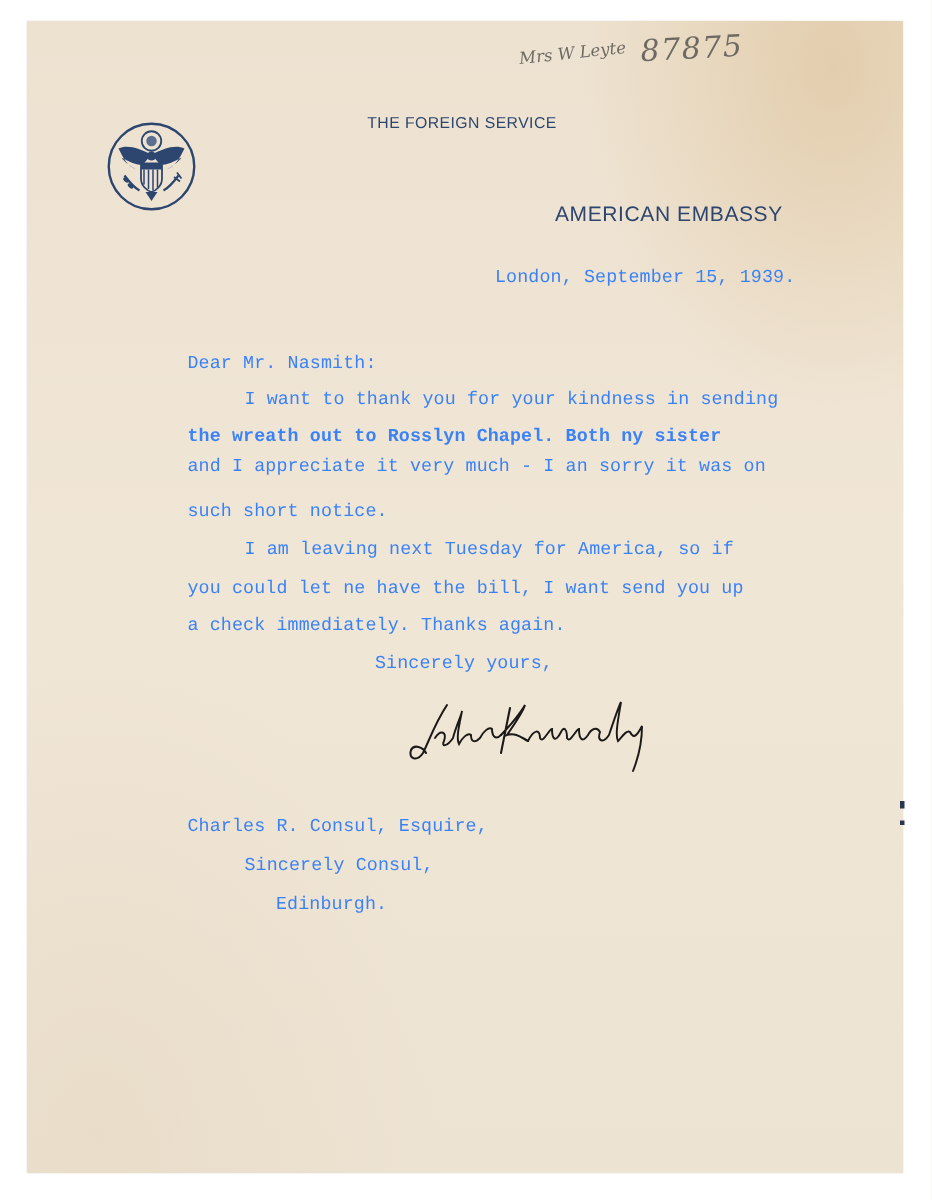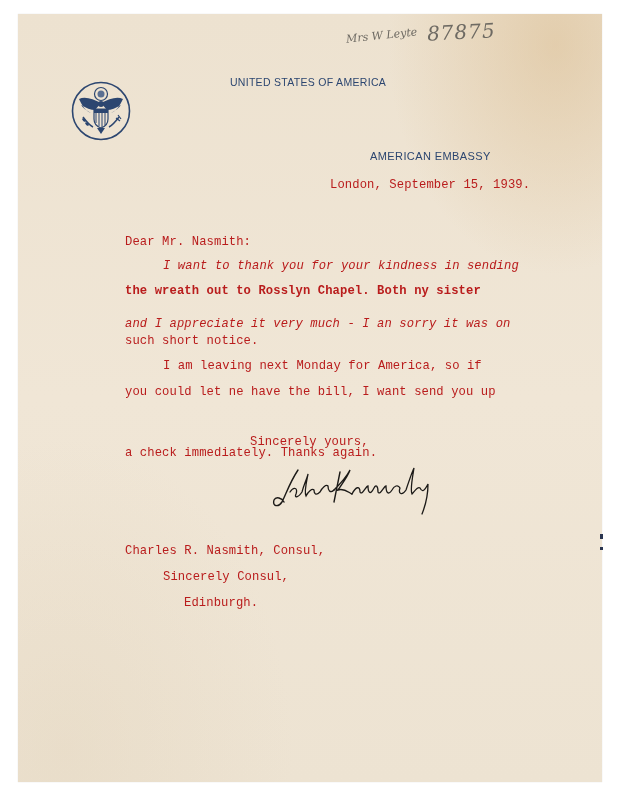--- a/index.html
+++ b/index.html
@@ -42,23 +42,23 @@
       font-family: "Liberation Sans", sans-serif;
       font-size: 10.5px;
       color: #2c4670;
       letter-spacing: 0.3px;
       line-height: 14px;
     }
     .letterhead div { white-space: nowrap; }
     .embassy {
       position: absolute;
       left: 370px;
-      top: 150px;
+      top: 134px;
       font-family: "Liberation Sans", sans-serif;
-      font-size: 11px;
+      font-size: 14px;
       color: #2c4670;
       letter-spacing: 0.4px;
       white-space: nowrap;
     }
     .pencil {
       position: absolute;
       left: 346px;
       top: 20px;
       font-family: "DejaVu Serif", serif;
       font-style: italic;
@@ -74,21 +74,21 @@
       font-size: 20px;
       margin-left: 4px;
       letter-spacing: 1px;
       transform: rotate(-3deg);
       display: inline-block;
     }
     .typed {
       position: absolute;
       font-family: "Liberation Mono", monospace;
       font-size: 12.2px;
-      color: #b91c1c;
+      color: #3b82f6;
       white-space: nowrap;
       letter-spacing: 0.1px;
     }
     .signature {
       position: absolute;
       left: 268px;
       top: 462px;
       width: 200px;
       height: 54px;
     }
@@ -131,45 +131,45 @@
   <path d="M12 36 C15 40 18 44 22 46" fill="none" stroke="#2c4670" stroke-width="1.5"></path>
   <ellipse cx="13" cy="39" rx="2.2" ry="1.2" fill="#2c4670" transform="rotate(40 13 39)"></ellipse>
   <ellipse cx="16" cy="43" rx="2.2" ry="1.2" fill="#2c4670" transform="rotate(40 16 43)"></ellipse>
   <path d="M48 36 C45 40 42 44 38 46" fill="none" stroke="#2c4670" stroke-width="1.5"></path>
   <path d="M47 34 L50 38 M45 37 L49 40" stroke="#2c4670" stroke-width="1.2"></path>
 
   <path d="M26 47 L30 53 L34 47 Z" fill="#2c4670"></path>
 </svg>
 
 <div class="letterhead">
-  <div>UNITED STATES OF AMERICA</div>
+  <div>THE FOREIGN SERVICE</div>
 </div>
 
 <div class="embassy">AMERICAN EMBASSY</div>
 
 <div class="typed" style="left:330px; top:178px;">London, September 15, 1939.</div>
 
 <div class="typed" style="left:125px; top:235px;">Dear Mr. Nasmith:</div>
 
-<div class="typed" style="left:163px; top:259px;font-style:italic;">I want to thank you for your kindness in sending</div>
+<div class="typed" style="left:163px; top:259px;">I want to thank you for your kindness in sending</div>
 <div class="typed" style="left:125px; top:284px;font-weight:bold;">the wreath out to Rosslyn Chapel.  Both ny sister</div>
-<div class="typed" style="left:125px; top:317px;font-style:italic;">and I appreciate it very much - I an sorry it was on</div>
+<div class="typed" style="left:125px; top:304px;">and I appreciate it very much - I an sorry it was on</div>
 <div class="typed" style="left:125px; top:334px;">such short notice.</div>
-<div class="typed" style="left:163px; top:359px;">I am leaving next Monday for America, so if</div>
+<div class="typed" style="left:163px; top:359px;">I am leaving next Tuesday for America, so if</div>
 <div class="typed" style="left:125px; top:385px;">you could let ne have the bill, I want send you up</div>
-<div class="typed" style="left:125px; top:410px;margin-top:36px;">a check immediately.  Thanks again.</div>
+<div class="typed" style="left:125px; top:410px;">a check immediately.  Thanks again.</div>
 
 <div class="typed" style="left:250px; top:435px;text-align:right;">Sincerely yours,</div>
 
 <svg class="signature" viewBox="0 0 200 54">
   <title>John F. Kennedy</title>
   <path d="M30 8 C22 20 18 32 14 40 C10 46 4 44 6 38 C8 34 14 36 16 40" fill="none" stroke="#1c1a18" stroke-width="1.4" stroke-linecap="round"></path>
   <path d="M22 30 C26 24 30 26 28 32 C26 36 30 36 34 30 C36 22 40 14 40 12 C38 22 36 30 38 34 C40 30 44 26 46 28 C46 32 48 34 52 30 C54 26 58 22 60 24 C60 28 62 32 66 28" fill="none" stroke="#1c1a18" stroke-width="1.3" stroke-linecap="round"></path>
   <path d="M72 10 C70 20 68 30 66 40 M66 28 C72 22 80 12 82 8 C80 14 74 22 70 28 C76 26 80 30 84 32" fill="none" stroke="#1c1a18" stroke-width="1.4" stroke-linecap="round"></path>
   <path d="M84 32 C88 24 92 24 92 30 C94 34 98 24 100 24 C100 30 102 34 106 26 C108 22 110 24 110 30 C112 34 116 24 118 24 C118 30 120 34 124 28 C126 24 130 22 132 26 C130 32 134 34 138 28 C140 22 144 10 146 6 C144 18 142 28 144 32 C146 30 150 24 152 26 C154 30 156 30 160 22 C160 32 158 42 154 52" fill="none" stroke="#1c1a18" stroke-width="1.3" stroke-linecap="round"></path>
 </svg>
 
-<div class="typed" style="left:125px; top:544px;">Charles R. Nasmith, Consul,</div>
+<div class="typed" style="left:125px; top:544px;">Charles R. Consul, Esquire,</div>
 <div class="typed" style="left:163px; top:570px;">Sincerely Consul,</div>
 <div class="typed" style="left:184px; top:596px;">Edinburgh.</div>
 
 <div class="edge-mark" style="top:534px;"></div>
 <div class="edge-mark" style="top:547px; height:3px;"></div>
 
 </body></html>

